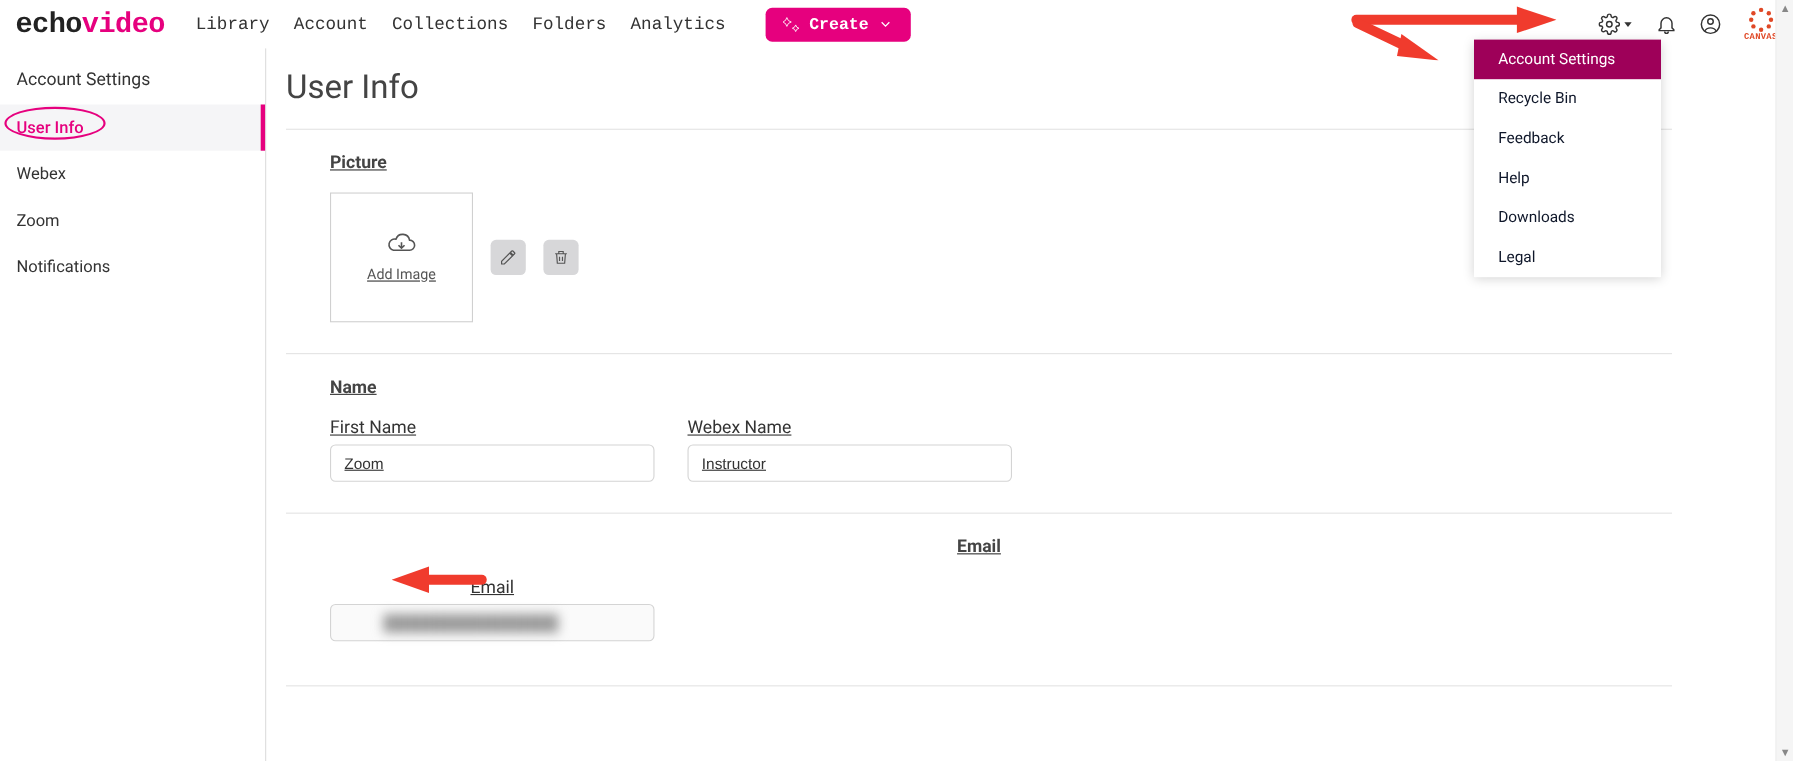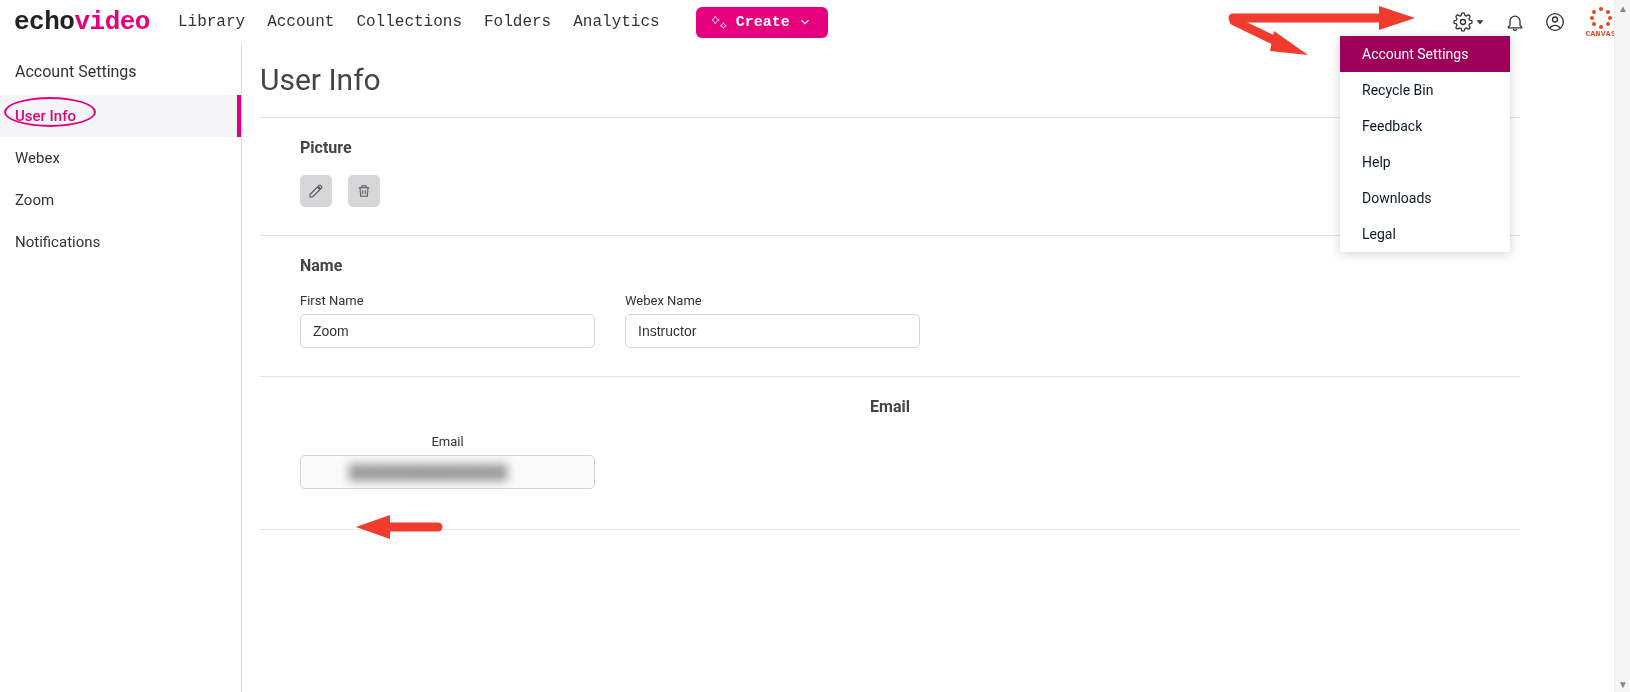--- a/index.html
+++ b/index.html
@@ -108,40 +108,40 @@
     height: 100%;
   }
   .content {
     max-width: 1280px;
     padding-right: 20px;
   }
   h1.page-title {
     font-size: 30px; font-weight: 400; color:#444; margin-bottom: 20px;
   }
   hr.sep { border: none; border-top:1px solid #e3e3e3; margin: 0; }
-  .block { padding: 20px 40px 28px; }
+  .block { padding: 20px 40px 28px; text-decoration: underline; }
   .block h2 {
     font-size: 16px; font-weight: 700; color:#444; margin-bottom: 18px;
   }
   .pic-row { display:flex; align-items:center; gap:16px; }
   .add-image {
     width: 130px; height: 118px;
     border:1px solid #d0d0d0;
     display:flex; flex-direction:column; align-items:center; justify-content:center;
     gap:10px; color:#555; font-size:13px; cursor:pointer;
   }
   .cloud { width:30px; height:22px; }
   .sqbtn {
     width: 32px; height:32px; background:#d7d7d9; border-radius:5px;
     display:flex; align-items:center; justify-content:center; cursor:pointer;
   }
   .sqbtn svg { width:16px; height:16px; stroke:#555; fill:none; stroke-width:1.6; }
   .fields-row { display:flex; gap:30px; margin-top: 4px; }
   .field { display:flex; flex-direction:column; gap:6px; width:295px; }
-  .field label { font-size:13px; color:#333; }
+  .field label { font-size:16px; color:#333; }
   .text-input {
     border:1px solid #d4d4d4; border-radius:5px; height:34px;
     padding: 0 12px; font-size:14px; color:#333; outline:none;
   }
   .email-val {
     display:inline-block; width:230px;
     filter: blur(5px);
     color:#999;
     user-select:none;
   }
@@ -260,20 +260,27 @@
   </div>
 
   <div class="main">
     <div class="content">
       <h1 class="page-title">User Info</h1>
       <hr class="sep">
 
       <div class="block">
         <h2>Picture</h2>
         <div class="pic-row">
+          <div class="add-image">
+            <svg class="cloud" viewBox="0 0 32 24" stroke="#555" fill="none" stroke-width="1.6">
+              <path d="M24 18a5 5 0 000-10 7 7 0 00-13.5-1A5 5 0 008 18z"></path>
+              <path d="M16 10v6M13 13l3 3 3-3"></path>
+            </svg>
+            <span>Add Image</span>
+          </div>
           <div class="sqbtn">
             <svg viewBox="0 0 24 24">
                 <path d="M3 17.25V21h3.75L17.8 9.94l-3.75-3.75L3 17.25zM20.7 7.04a1 1 0 000-1.41l-2.34-2.34a1 1 0 00-1.41 0l-1.83 1.83 3.75 3.75 1.83-1.83z"></path>
               </svg>
           </div>
           <div class="sqbtn">
             <svg viewBox="0 0 24 24">
                 <path d="M4 7h16M9 7V4h6v3M6 7l1 13h10l1-13M10 11v6M14 11v6"></path>
               </svg>
           </div>

